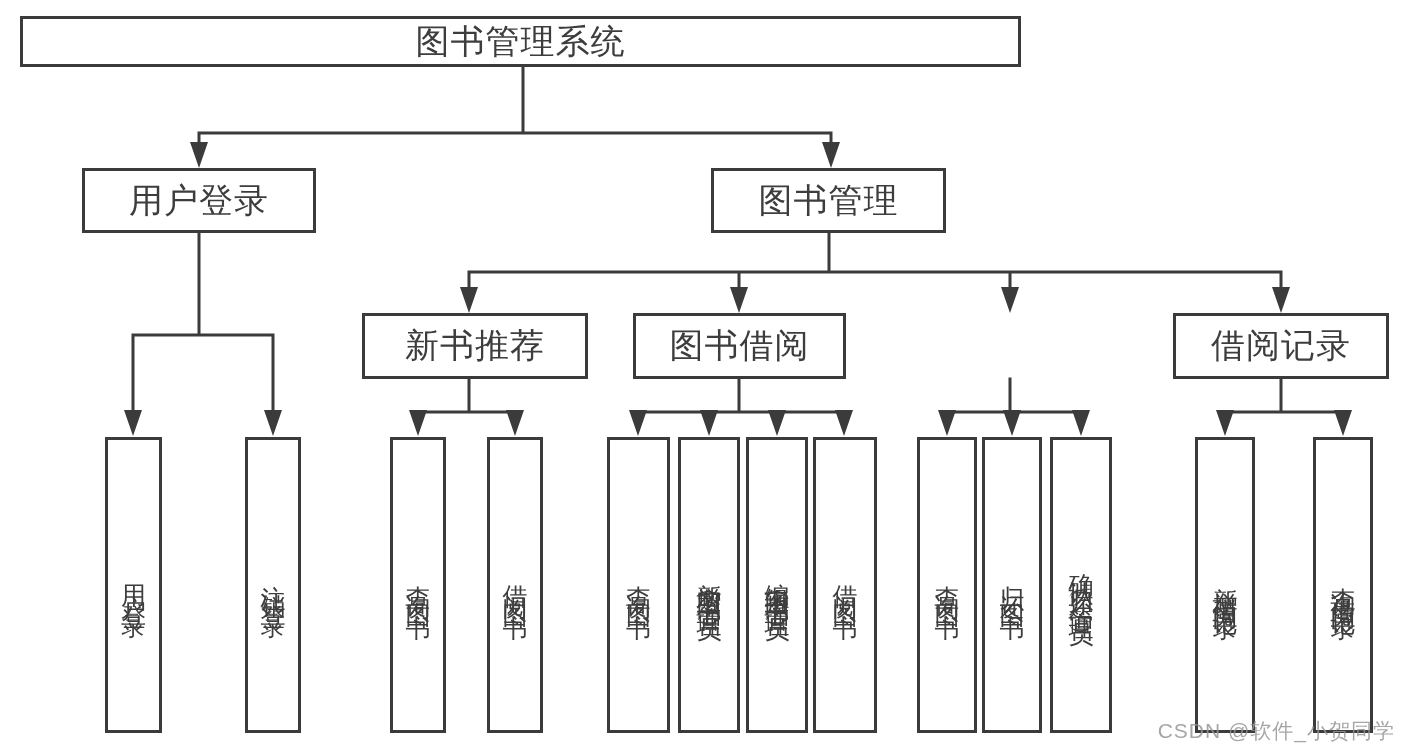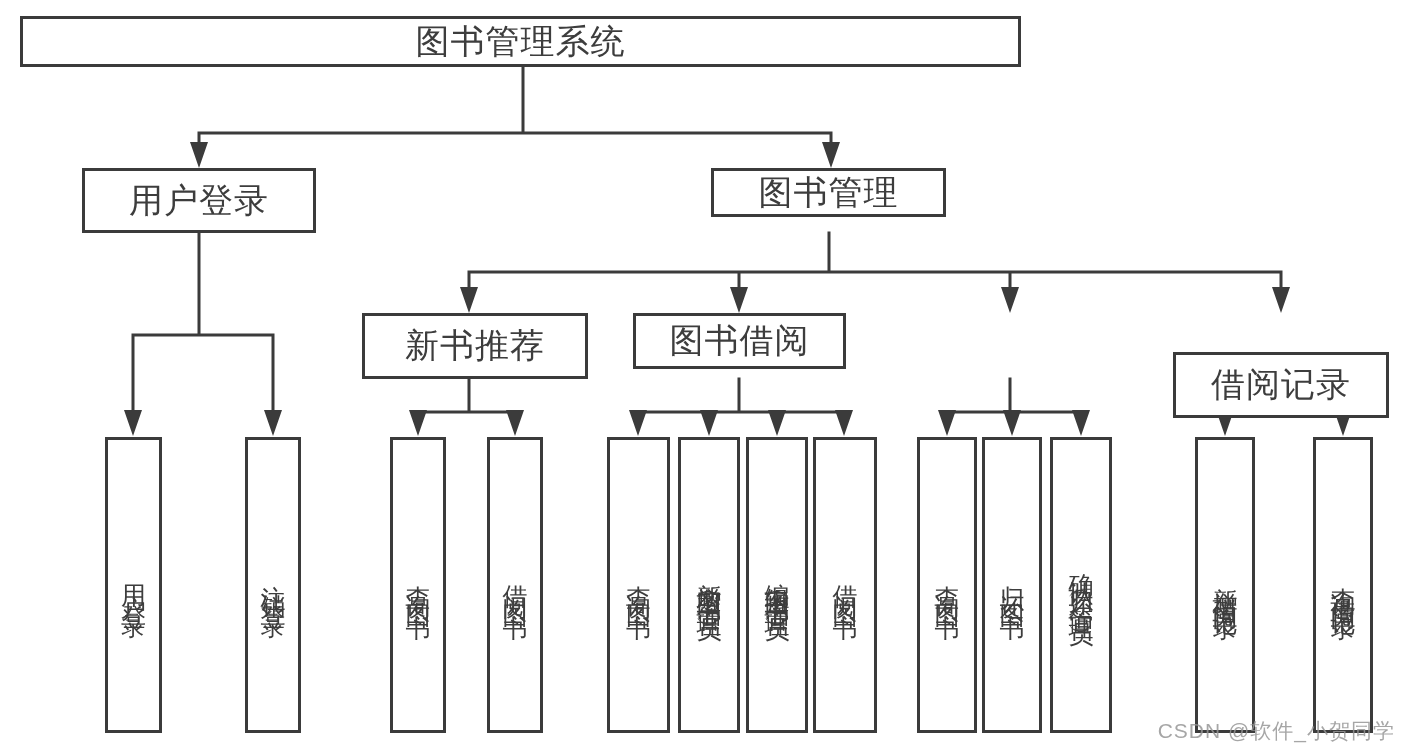--- a/index.html
+++ b/index.html
@@ -54,31 +54,31 @@
       M1216 410 H1234 L1225 436 Z  M1334 410 H1352 L1343 436 Z"></path>
   </svg>
 
   <div class="box" style="left:20px; top:16px; width:1001px; height:51px;">
     <span class="hlabel">图书管理系统</span>
   </div>
 
   <div class="box" style="left:82px; top:168px; width:234px; height:65px;">
     <span class="hlabel">用户登录</span>
   </div>
-  <div class="box" style="left:711px; top:168px; width:235px; height:49px;">
+  <div class="box" style="left:711px; top:168px; width:235px; height:65px;">
     <span class="hlabel">图书管理</span>
   </div>
 
   <div class="box" style="left:362px; top:313px; width:226px; height:66px;">
     <span class="hlabel">新书推荐</span>
   </div>
-  <div class="box" style="left:633px; top:313px; width:213px; height:56px;">
+  <div class="box" style="left:633px; top:313px; width:213px; height:66px;">
     <span class="hlabel">图书借阅</span>
   </div>
-  <div class="box" style="left:1173px; top:313px; width:216px; height:66px;margin-top:39px;">
+  <div class="box" style="left:1173px; top:313px; width:216px; height:66px;">
     <span class="hlabel">借阅记录</span>
   </div>
 
   <div class="box" style="left:105px; top:437px; width:57px; height:296px;">
     <span class="vlabel vt4">用户登录</span>
   </div>
   <div class="box" style="left:245px; top:437px; width:56px; height:296px;">
     <span class="vlabel vt4">注销登录</span>
   </div>
 

